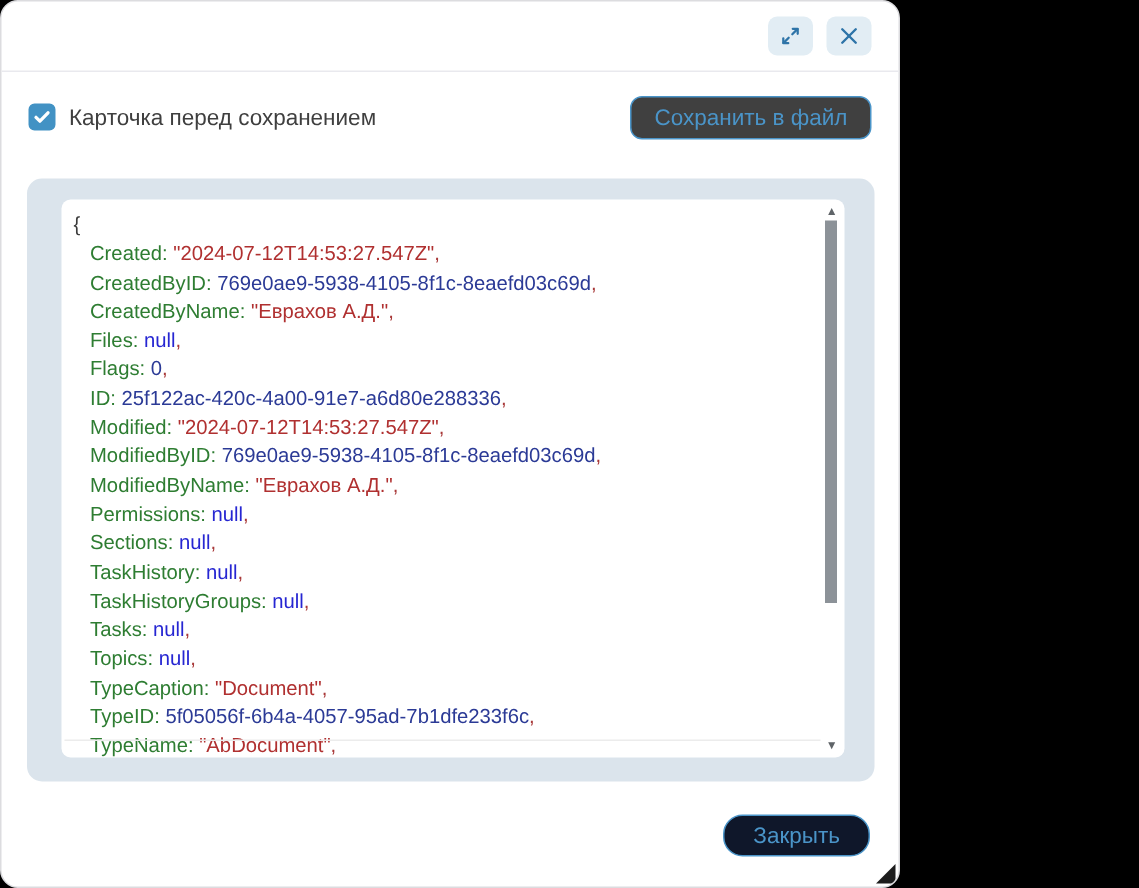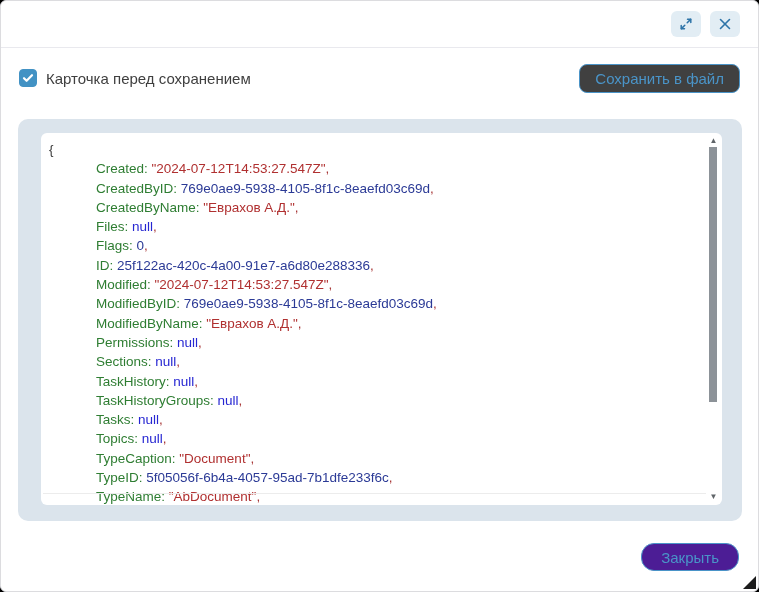--- a/index.html
+++ b/index.html
@@ -1,22 +1,22 @@
 <!DOCTYPE html>
 <html style="--accent-blue: #4a94c8; --icon-blue: #2e74a8; --icon-bg: #e2edf4; --checkbox-blue: #4292c4; --panel-bg: #dbe4ec; --key-green: #2e7d32; --string-red: #b03030; --number-blue: #2b3a96; --null-blue: #2626d2; --comma-red: #a83838;"><head>
 <meta charset="utf-8">
 <style>
   * { margin: 0; padding: 0; box-sizing: border-box; }
   html, body { width: 759px; height: 592px; background: #000; font-family: "Liberation Sans", "DejaVu Sans", sans-serif; }
 
   .dialog {
     position: absolute; inset: 0;
-    width: 759px; height: 592px;
+    width: 600px; height: 592px;
     background: #fff;
-    border-radius: 6px;
+    border-radius: 12px;
     border: 1px solid #dcdcdf;
     overflow: hidden;
   }
 
   
   .header {
     position: absolute; top: 0; left: 0; right: 0; height: 47px;
     border-bottom: 1px solid #e9e9ee;
     display: flex; align-items: center; justify-content: flex-end;
     padding-right: 18px; gap: 9px;
@@ -69,21 +69,21 @@
   }
   .json-content {
     position: absolute; inset: 0;
     padding: 7px 22px 0 8px;
     overflow: hidden;
     font-size: 13.5px; line-height: 19.3px;
     white-space: pre;
   }
   .json-line { white-space: pre; }
   .json-line.ind { padding-left: 11px; }
-  .seg-key    { color: var(--key-green, #2e7d32); margin-left: 36px; }
+  .seg-key    { color: var(--key-green, #2e7d32); }
   .seg-string { color: var(--string-red, #b03030); }
   .seg-number { color: var(--number-blue, #2b3a96); }
   .seg-null   { color: var(--null-blue, #2626d2); }
   .seg-comma  { color: var(--comma-red, #a83838); }
   .seg-punct  { color: #3c3c3c; }
 
   
   .v-scrollbar {
     position: absolute; top: 2px; bottom: 2px; right: 2px; width: 13px;
     display: block;
@@ -102,21 +102,21 @@
     cursor: pointer;
   }
   .h-line {
     position: absolute; left: 2px; right: 16px; bottom: 11px;
     border-top: 1px solid #ececec;
   }
 
   
   .footer { position: absolute; right: 19px; bottom: 20px; }
   .btn-close {
-    background: #4c1d95;
+    background: #0f172a;
     border: 1px solid var(--accent-blue, #4a94c8);
     color: var(--accent-blue, #4a94c8);
     font-size: 15px;
     font-family: "Liberation Sans", "DejaVu Sans", sans-serif;
     height: 28px; padding: 0 19px;
     border-radius: 13px;
     cursor: pointer;
   }
 
   

